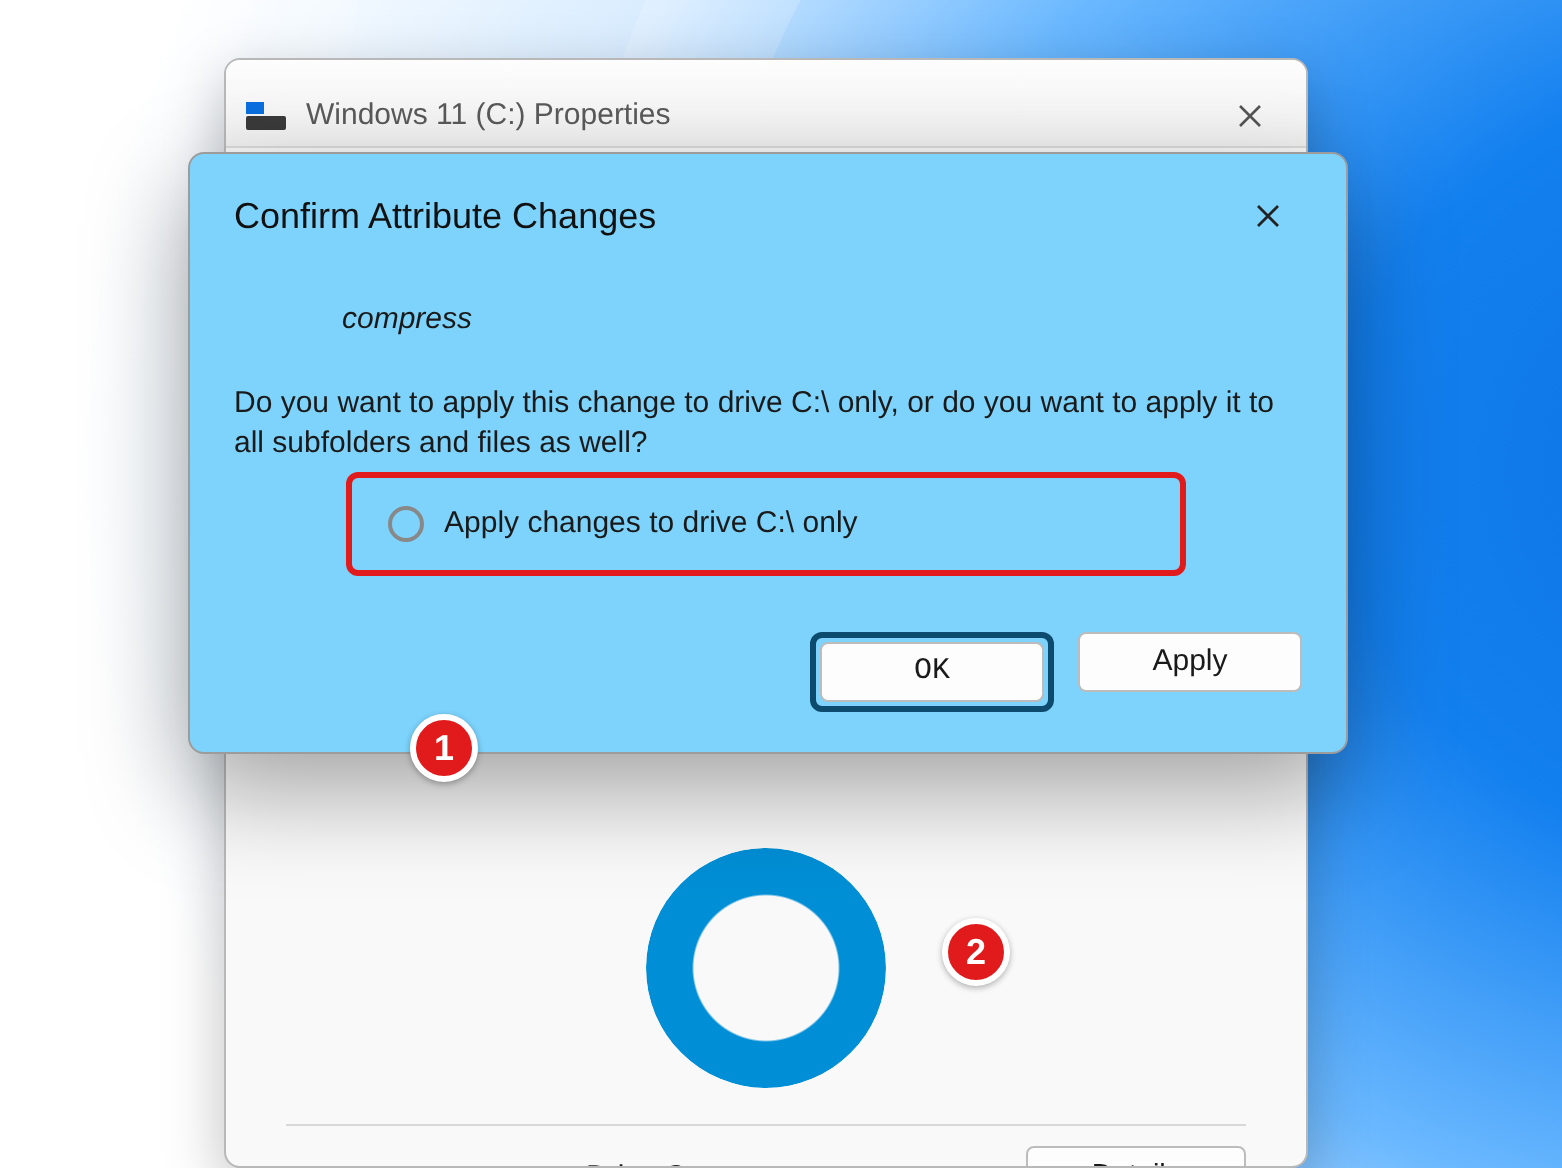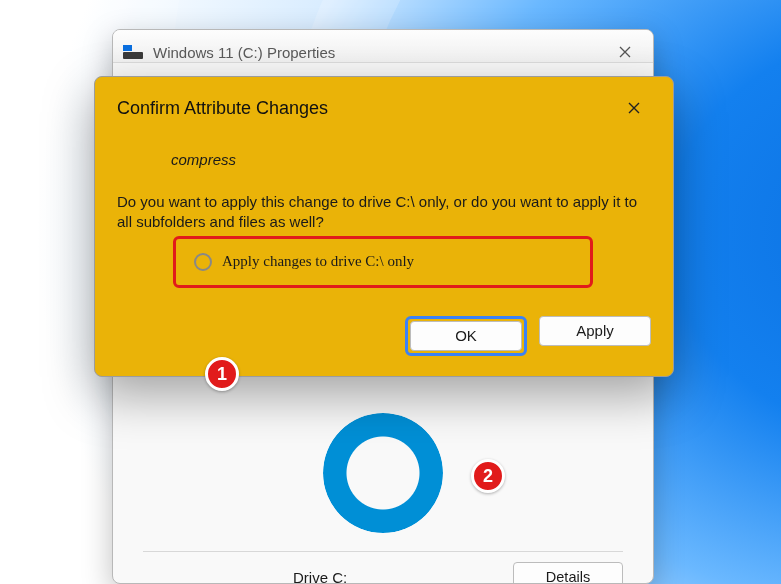--- a/index.html
+++ b/index.html
@@ -44,21 +44,21 @@
     background: #f9f9f9;
     border: 1px solid #b8b8b8;
     border-radius: 8px;
     box-shadow: 0 10px 30px rgba(0,0,0,0.25);
     z-index: 1;
     overflow: hidden;
   }
   .parent-titlebar {
     display: flex;
     align-items: center;
-    height: 33px;
+    height: 44px;
     padding: 12px 6px 0 10px;
     background: linear-gradient(#fdfdfd, #f2f2f2);
     border-bottom: 1px solid #dcdcdc;
   }
   .drive-icon {
     width: 20px; height: 14px;
     margin-right: 10px;
     position: relative;
   }
   .drive-icon .top { position:absolute; left:0; top:0; width:9px; height:6px; background:#0a6fe0;}
@@ -99,21 +99,21 @@
     font-size:14.5px;
     display:flex; align-items:center; justify-content:center;
   }
 
   
   .dialog {
     position: absolute;
     left: 94px;
     top: 76px;
     width: 580px;
-    background: #eab308;
+    background: #7dd3fc;
     border: 1px solid #9c9c9c;
     border-radius: 8px;
     box-shadow: 0 18px 50px rgba(0,0,0,0.35);
     z-index: 5;
     padding: 16px 22px 20px 22px;
   }
   .dialog-header {
     display:flex; align-items:center; justify-content:space-between;
     margin-bottom: 28px;
   }
@@ -134,21 +134,20 @@
     border-radius: 6px;
     padding: 10px 14px 10px 18px;
     width: 420px;
     margin-left: 56px;
     position: relative;
   }
   .radio-row {
     display:flex; align-items:center; gap:10px;
     padding: 4px 0;
     cursor: pointer;
-    font-family: Liberation Serif, serif;
   }
   .radio-outer {
     width:18px; height:18px; border-radius:50%;
     border:2px solid #888;
     display:flex; align-items:center; justify-content:center;
     flex-shrink:0;
   }
   .radio-row.checked .radio-outer { border-color:#0067c0; }
   .radio-inner { width:10px; height:10px; border-radius:50%; background:#0067c0; display:none;}
   .radio-row.checked .radio-inner { display:block; }
@@ -172,23 +171,24 @@
   .btn {
     width: 112px; height: 30px;
     border:1px solid #bcbcbc;
     border-radius:4px;
     background:#fdfdfd;
     font-size:15px;
     display:flex; align-items:center; justify-content:center;
     cursor:pointer;
   }
   .ok-highlight {
-    border:3px solid #3b82f6;
+    border:3px solid #0c4a6e;
     border-radius:6px;
     padding:2px;
+    font-family:Liberation Mono, monospace;
   }
 
   .x-svg { width:12px; height:12px; }
 </style>
 </head>
 <body>
 
 <div class="bg"></div>
 <div class="bg-stripe1"></div>
 <div class="bg-stripe2"></div>

